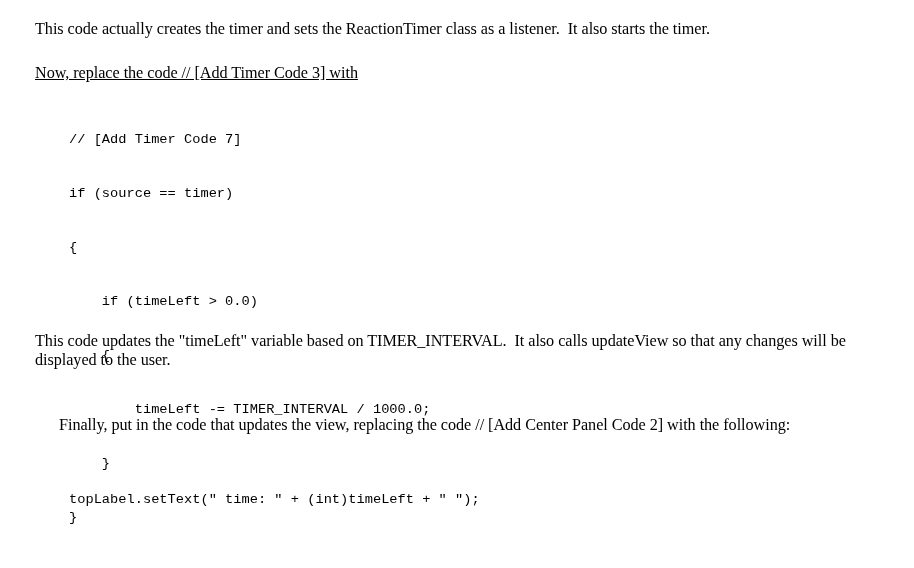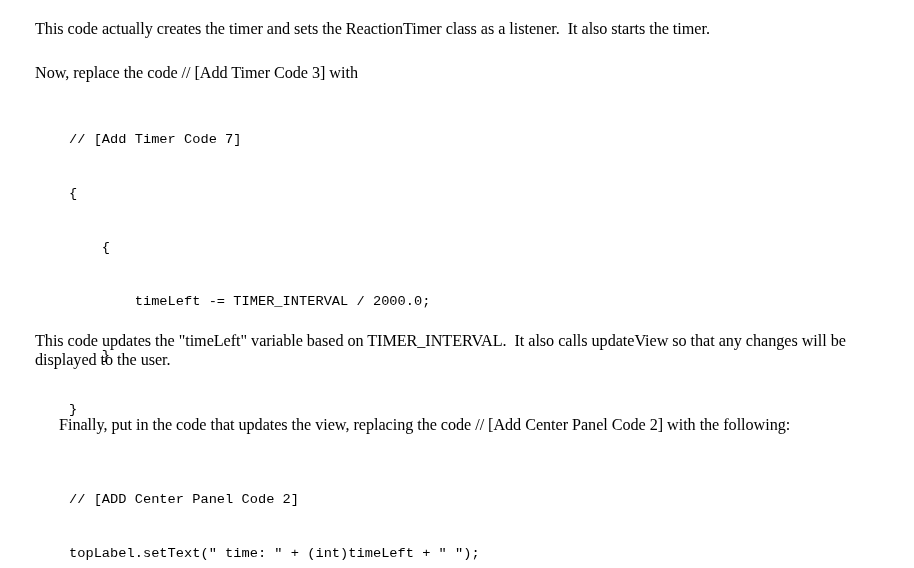--- a/index.html
+++ b/index.html
@@ -40,49 +40,50 @@
     color: #000000;
     white-space: pre;
     letter-spacing: 0px;
   }
   .code-line {
     white-space: pre;
     display: block;
     height: 18px;
   }
   #p-intro   { top: 4px;   width: 860px; }
-  #p-now     { top: 48px;  width: 700px; }
+  #p-now     { top: 48px;  width: 700px; text-decoration: underline; }
   #p-updates { top: 316px; width: 872px; }
   #p-finally { top: 400px; width: 860px; margin-left: 24px; }
   #code-timer-block  { top: 95px; }
   #code-center-block { top: 455px; }
 </style>
 </head>
 <body>
 
 <div class="page">
 
   <p class="para" id="p-intro">This code actually creates the timer and sets the ReactionTimer class as a listener.  It also starts the timer.</p>
 
   <p class="para" id="p-now">Now, replace the code // [Add Timer Code 3] with</p>
 
   <div class="code" id="code-timer-block">
     <span class="code-line">// [Add Timer Code 7]</span>
+    <span class="code-line">if (source == timer)</span>
     <span class="code-line">{</span>
+    <span class="code-line">    if (timeLeft &gt; 0.0)</span>
     <span class="code-line">    {</span>
-    <span class="code-line">        timeLeft -= TIMER_INTERVAL / 2000.0;</span>
+    <span class="code-line">        timeLeft -= TIMER_INTERVAL / 1000.0;</span>
     <span class="code-line">    }</span>
     <span class="code-line">}</span>
   </div>
 
   <p class="para" id="p-updates">This code updates the "timeLeft" variable based on TIMER_INTERVAL.  It also calls updateView so that any changes will be displayed to the user.</p>
 
   <p class="para" id="p-finally">Finally, put in the code that updates the view, replacing the code // [Add Center Panel Code 2] with the following:</p>
 
   <div class="code" id="code-center-block">
-    <span class="code-line">// [ADD Center Panel Code 2]</span>
     <span class="code-line">topLabel.setText(" time: " + (int)timeLeft + " ");</span>
     
     
     
   </div>
 
 </div>
 
 </body></html>

